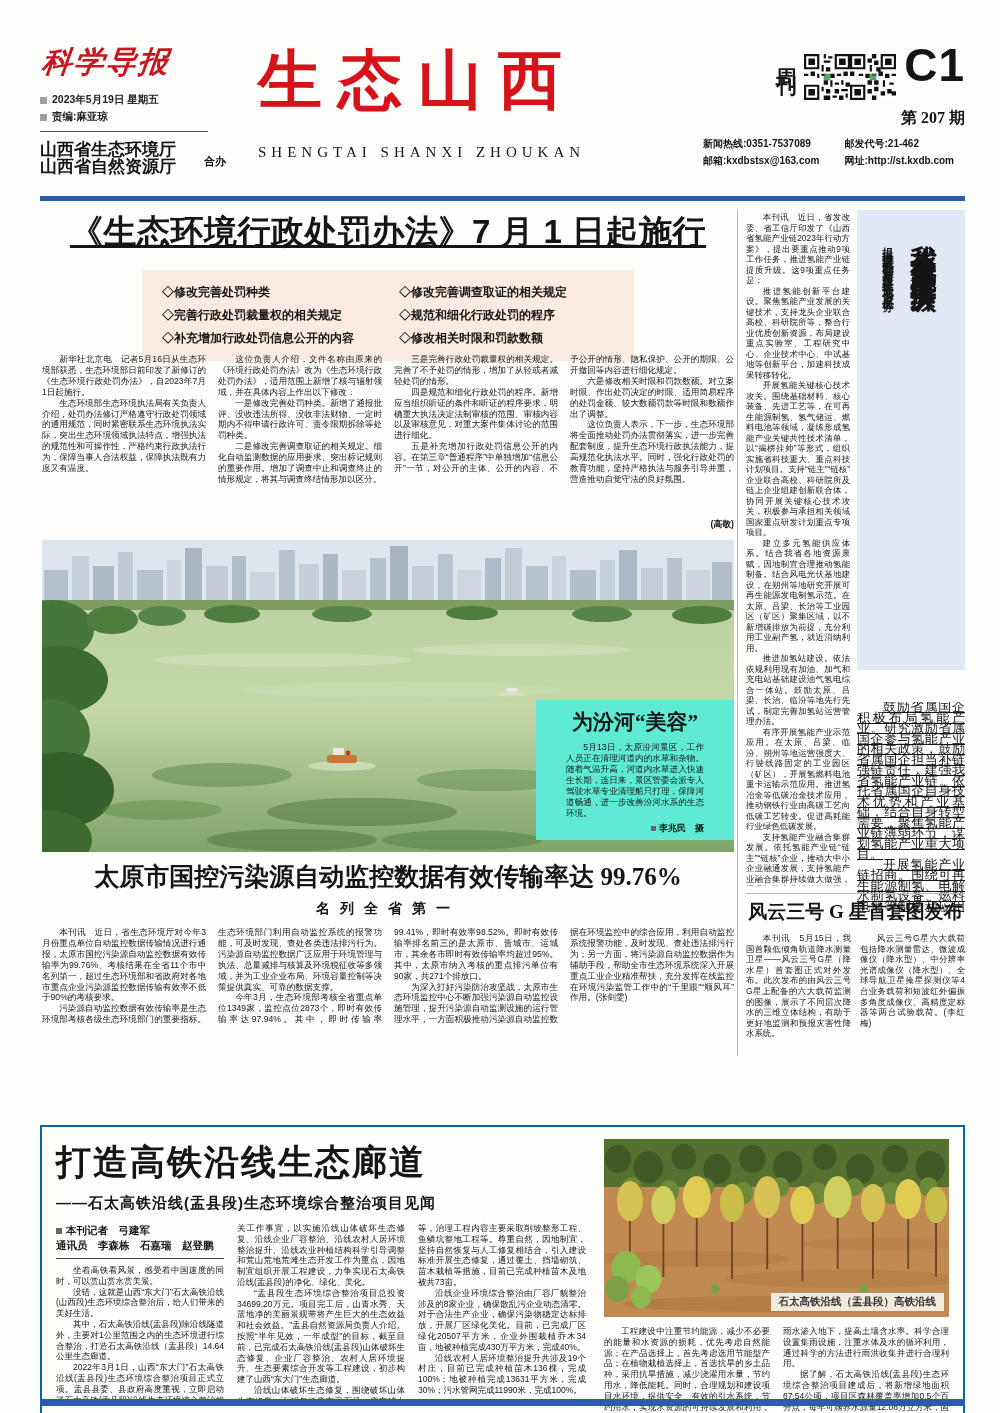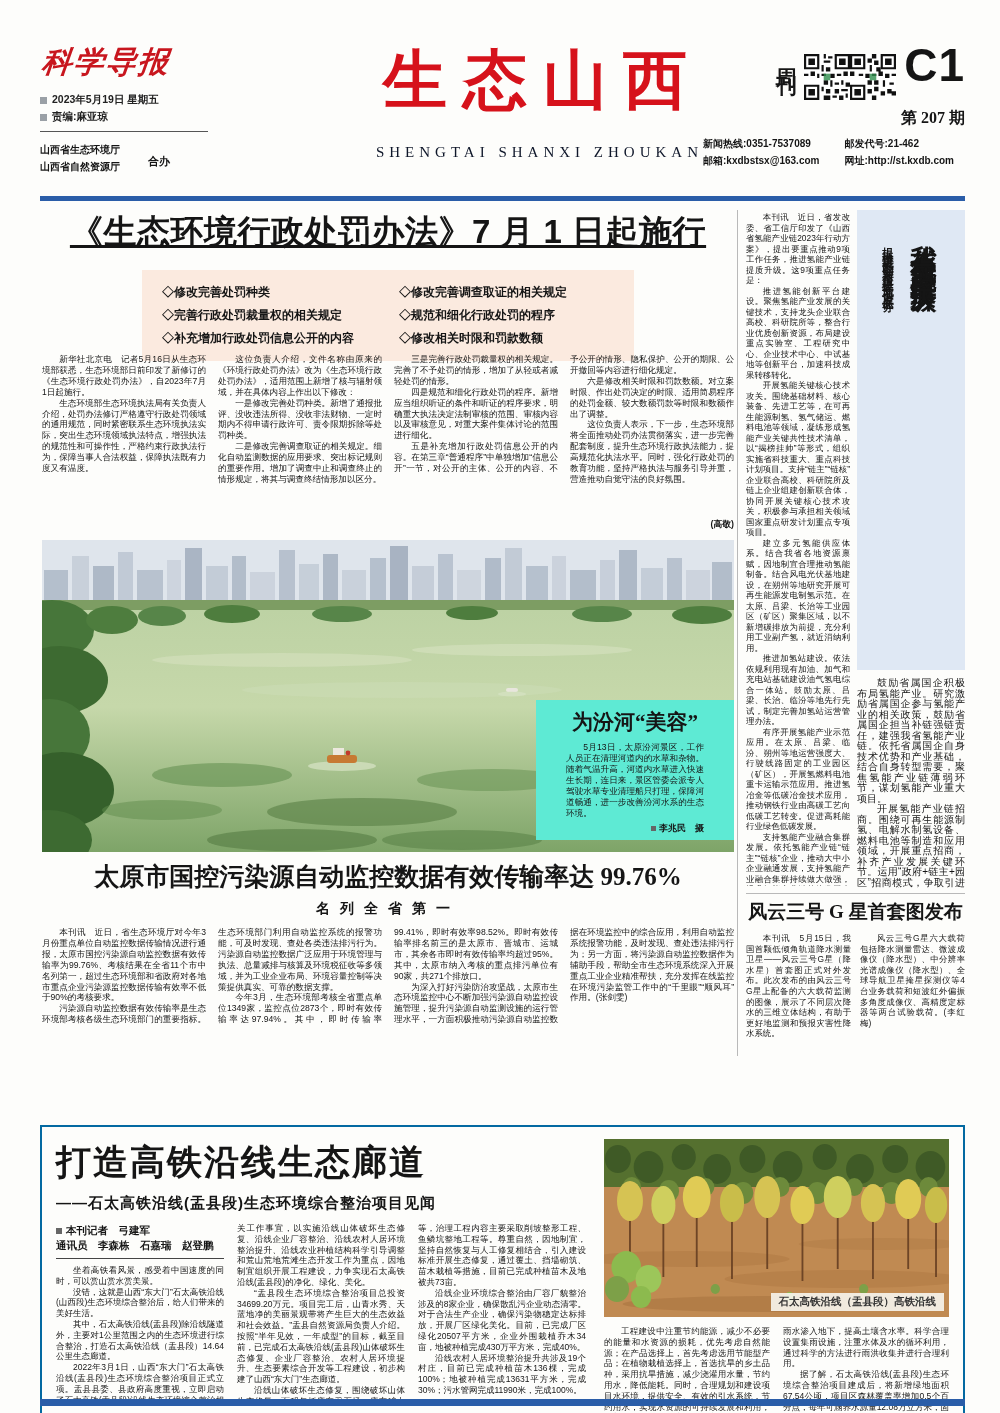--- a/index.html
+++ b/index.html
@@ -7,23 +7,23 @@
         font-family:"Liberation Sans",sans-serif;color:#151515;overflow:hidden;}
   
   .header{position:absolute;left:40px;top:40px;width:925px;height:152px;display:flex;}
   .mh-left{width:218px;flex:none;}
   .brand{font-family:"DejaVu Serif",serif;font-style:italic;font-weight:bold;
          font-size:30px;color:#c8161e;letter-spacing:2px;transform:skewX(-6deg);margin:2px 0 10px 2px;}
   .meta-row{display:flex;align-items:center;gap:5px;font-size:10.5px;font-weight:bold;color:#222;margin:3px 0;}
   .sq{width:7px;height:7px;background:#9aa0a6;flex:none;}
   .mh-rule{width:168px;border-top:1px solid #555;margin:7px 0 9px 0;}
   .orgs{display:flex;align-items:center;gap:8px;}
-  .orgs .org{font-size:10px;font-weight:bold;line-height:17px;}
+  .orgs .org{font-size:17px;font-weight:bold;line-height:17px;}
   .coop{font-size:11px;font-weight:bold;margin-top:6px;margin-left:20px;}
-  .mh-center{flex:1;text-align:right;position:relative;}
+  .mh-center{flex:1;text-align:left;position:relative;}
   .paper-title{font-family:"Liberation Serif",serif;font-weight:900;color:#d6121b;
                font-size:64px;line-height:74px;letter-spacing:16px;white-space:nowrap;margin-top:4px;}
   .pinyin{font-family:"Liberation Serif",serif;color:#0f172a;font-size:15px;
           letter-spacing:5px;margin-top:26px;white-space:nowrap;}
   .mh-right{width:262px;flex:none;position:relative;}
   .mr-top{display:flex;align-items:flex-start;justify-content:flex-end;}
   .zhoukan{writing-mode:vertical-rl;text-orientation:upright;font-size:21px;font-weight:bold;
            letter-spacing:6px;margin-top:12px;margin-right:4px;}
   .qr{width:46px;height:46px;margin-top:14px;}
   .edition{font-size:46px;font-weight:bold;line-height:46px;margin-left:8px;margin-top:2px;letter-spacing:1px;}
@@ -68,22 +68,22 @@
   
   .sec-hy{position:absolute;left:746px;top:210px;width:219px;height:678px;}
   .hy-text{position:absolute;left:0;top:2px;width:104px;height:674px;overflow:hidden;
            font-size:8.4px;line-height:10.5px;}
   .hy-title-block{position:absolute;right:0;top:0;width:108px;height:460px;
                   background:#dfe8f4;box-sizing:border-box;padding:14px 0;}
   .hy-vert{writing-mode:vertical-rl;height:100%;margin:0 auto;display:block;}
   .hy-h2{font-family:"Liberation Serif",serif;font-weight:900;font-size:26px;
          letter-spacing:3px;margin:0 6px 0 10px;line-height:34px;}
   .hy-sub{font-size:11.5px;font-weight:bold;letter-spacing:3px;margin:14px 2px 0 4px;line-height:16px;}
-  .hy-text2{position:absolute;right:0;top:468px;width:108px;height:210px;overflow:hidden;
-            font-size:10px;line-height:10.5px;}
+  .hy-text2{position:absolute;right:0;top:492px;width:108px;height:210px;overflow:hidden;
+            font-size:13px;line-height:10.5px;text-decoration:underline;}
   
   .sec-fy{position:absolute;left:746px;top:899px;width:219px;}
   .fy-h2{font-family:"Liberation Serif",serif;font-weight:900;font-size:19px;
          text-align:center;margin:0;white-space:nowrap;}
   .fy-body{margin-top:8px;height:124px;column-count:2;column-gap:9px;
            font-size:8.4px;line-height:10.6px;overflow:hidden;}
   
   .sec-bottom{position:absolute;left:40px;top:1125px;width:925px;height:332px;
               border:2px solid #0369a1;box-sizing:border-box;padding:12px 14px;display:flex;gap:18px;}
   .rb-left{width:530px;flex:none;}

